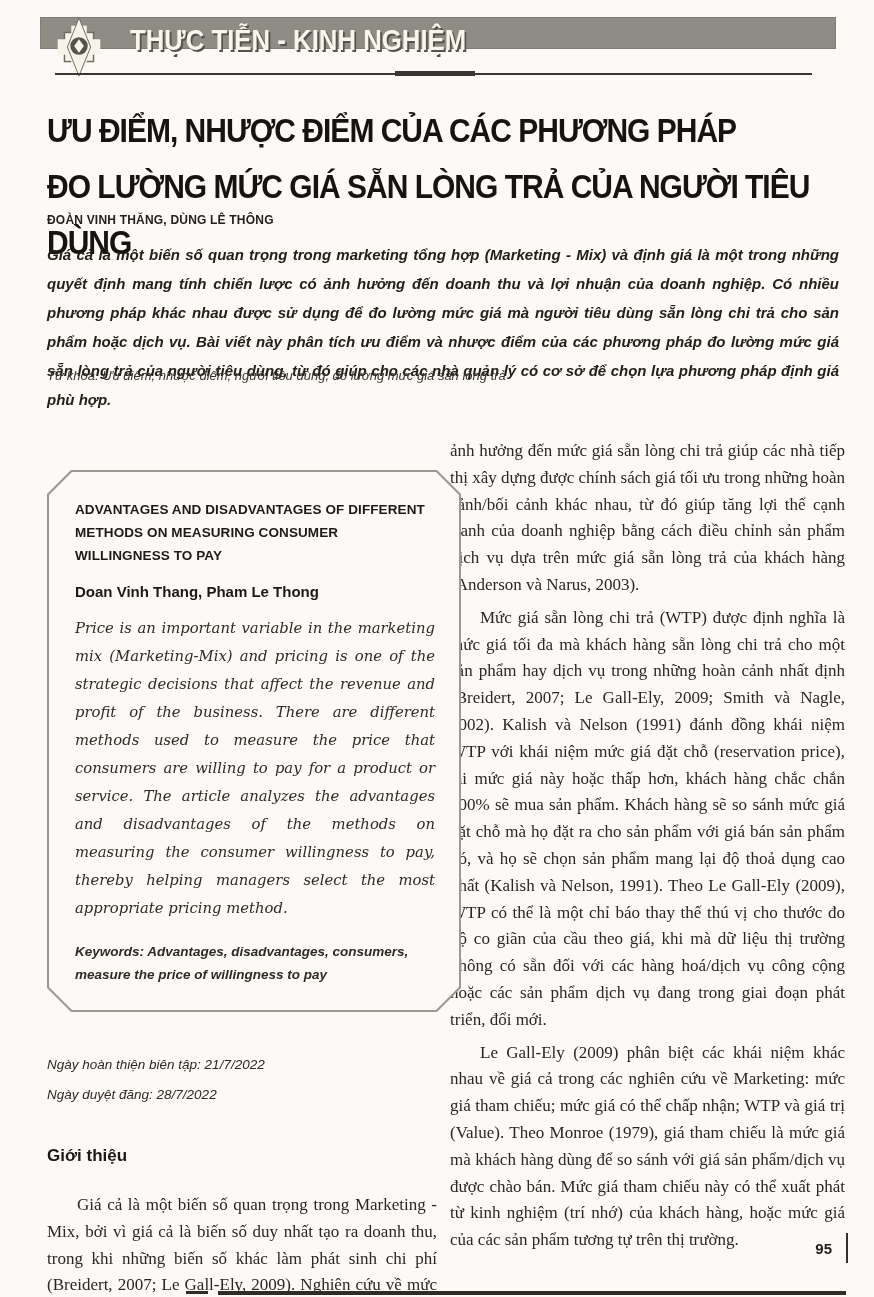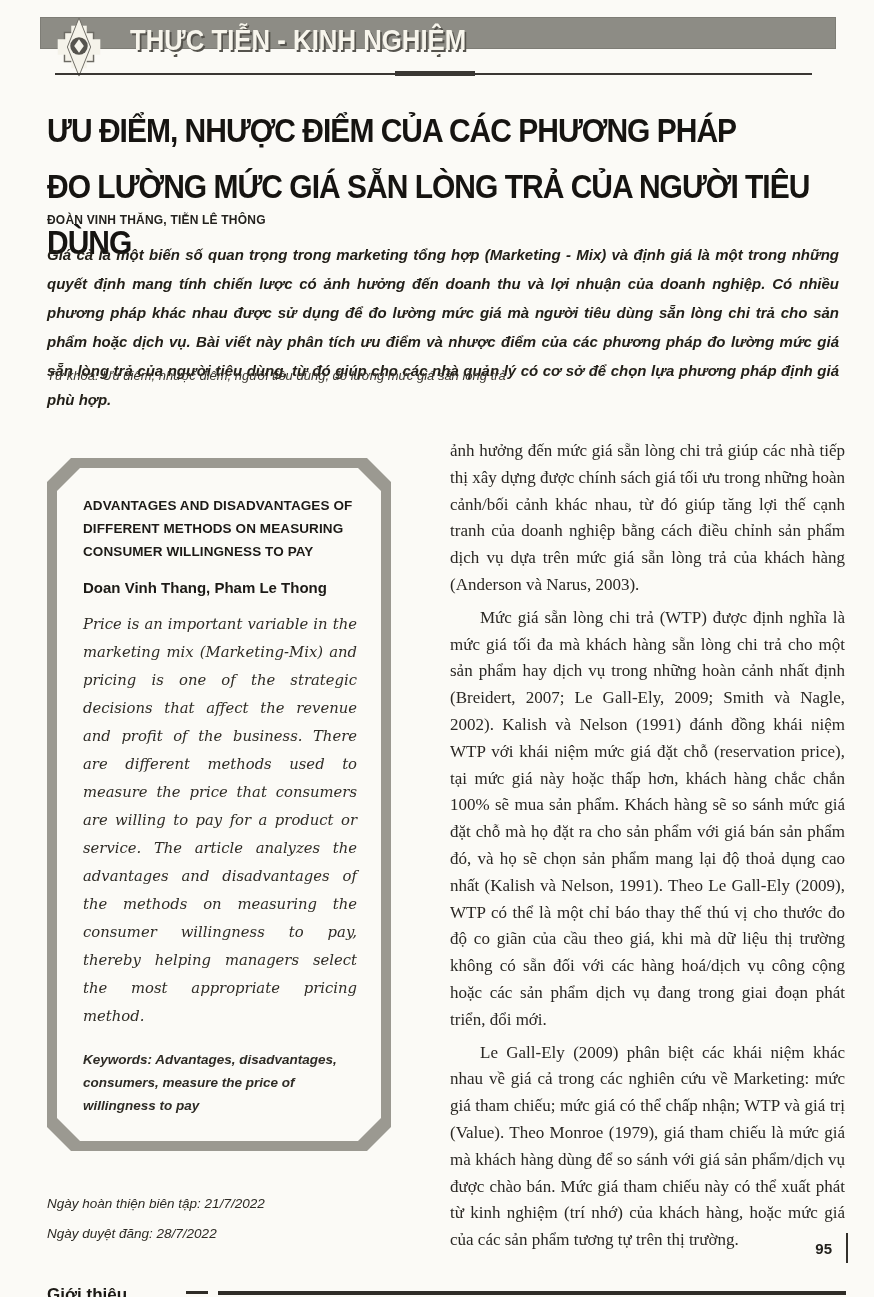--- a/index.html
+++ b/index.html
@@ -84,25 +84,25 @@
   }
   .indent{text-indent:30px;}
   .col-heading{
     font-family:"Liberation Sans",sans-serif;
     font-weight:bold;font-size:16.5px;
     margin:14px 0 12px 0;
     color:#1c1a16;
   }
   
   .abox-outer{
-    margin-top:20px;
+    margin-top:32px;
     background:#9b9991;
     clip-path:polygon(24px 0,calc(100% - 24px) 0,100% 24px,100% calc(100% - 24px),calc(100% - 24px) 100%,24px 100%,0 calc(100% - 24px),0 24px);
-    padding:10px;
-    width:344px;box-sizing:border-box;
+    padding:2px;
+    width:414px;box-sizing:border-box;
   }
   .abox-inner{
     background:#fbfaf6;
     clip-path:polygon(23px 0,calc(100% - 23px) 0,100% 23px,100% calc(100% - 23px),calc(100% - 23px) 100%,23px 100%,0 calc(100% - 23px),0 23px);
     padding:26px 24px 24px 26px;
     box-sizing:border-box;
   }
   .abox-title{
     font-family:"Liberation Sans",sans-serif;
     font-weight:bold;font-size:13.5px;line-height:23px;
@@ -172,21 +172,21 @@
   </div>
   <div class="top-rule">
     <div class="top-rule-thick"></div>
   </div>
 
   <div class="article-title">
     <div>ƯU ĐIỂM, NHƯỢC ĐIỂM CỦA CÁC PHƯƠNG PHÁP</div>
     <div>ĐO LƯỜNG MỨC GIÁ SẴN LÒNG TRẢ CỦA NGƯỜI TIÊU DÙNG</div>
   </div>
 
-  <div class="authors">ĐOÀN VINH THĂNG, TIỄN LÊ THÔNG</div>
+  <div class="authors">ĐOÀN VINH THĂNG, DÙNG LÊ THÔNG</div>
 
   <div class="abstract-vi">Giá cả là một biến số quan trọng trong marketing tổng hợp (Marketing - Mix) và định giá là một trong những quyết định mang tính chiến lược có ảnh hưởng đến doanh thu và lợi nhuận của doanh nghiệp. Có nhiều phương pháp khác nhau được sử dụng để đo lường mức giá mà người tiêu dùng sẵn lòng chi trả cho sản phẩm hoặc dịch vụ. Bài viết này phân tích ưu điểm và nhược điểm của các phương pháp đo lường mức giá sẵn lòng trả của người tiêu dùng, từ đó giúp cho các nhà quản lý có cơ sở để chọn lựa phương pháp định giá phù hợp.</div>
 
   <div class="keywords-vi">Từ khoá: Ưu điểm, nhược điểm, người tiêu dùng, đo lường mức giá sẵn lòng trả</div>
 
   <div class="columns">
 
     <div>
 
       <div class="abox-outer">

